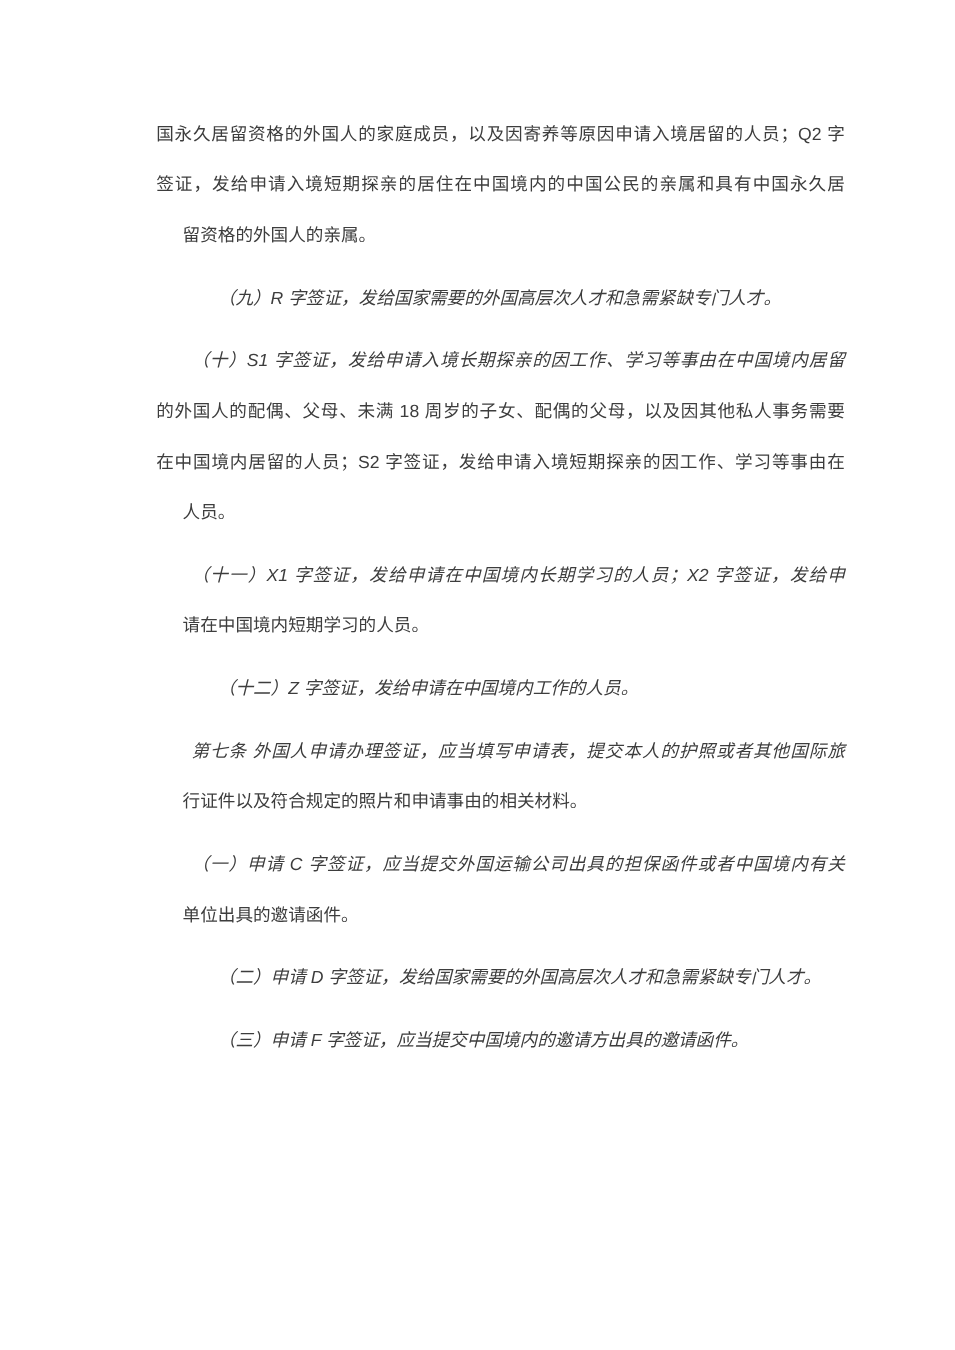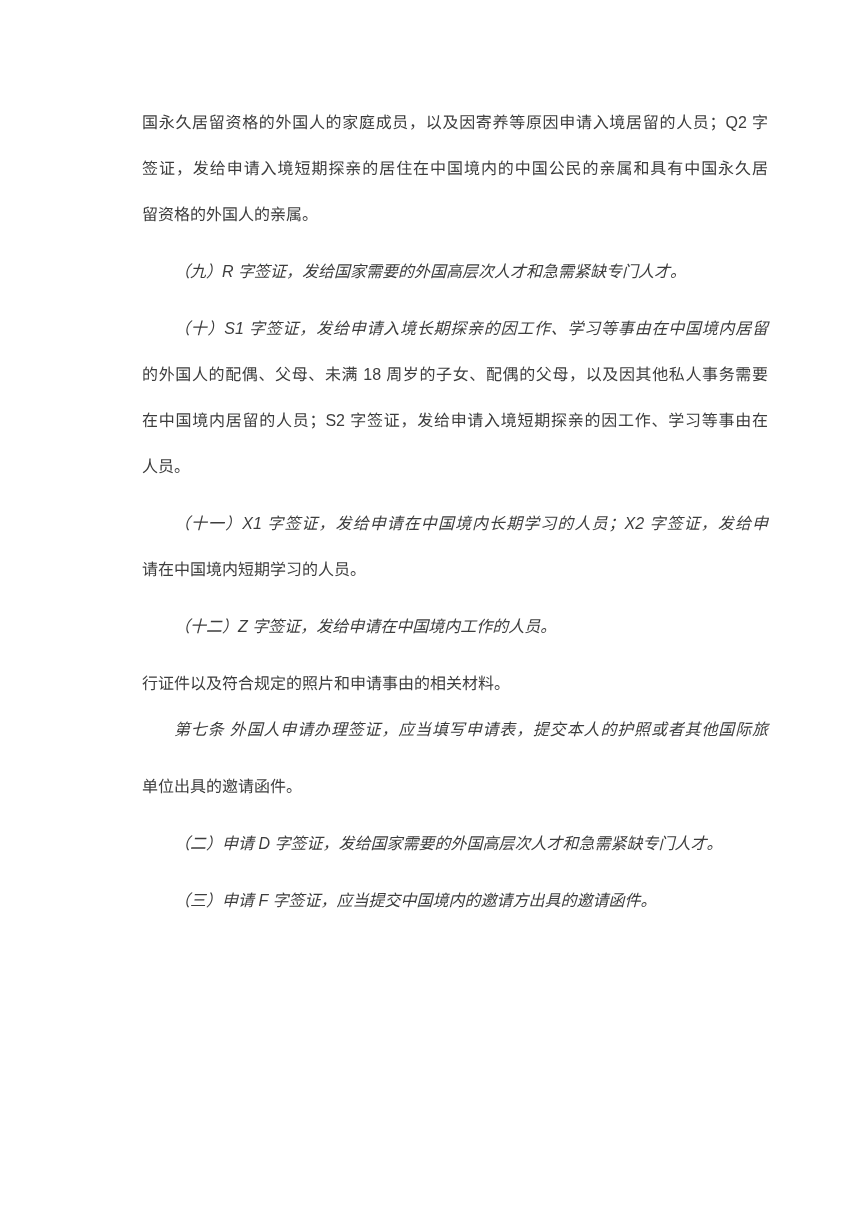--- a/index.html
+++ b/index.html
@@ -31,20 +31,21 @@
   .line {
     height: 46px;
     line-height: 46px;
     white-space: nowrap;
     text-align: justify;
     text-align-last: justify;
     text-justify: inter-character;
   }
   .line.last {
     text-align-last: left;
+    margin-left: 24px;
   }
   .line.indent {
     text-indent: 2em;
     font-style: italic;
   }
 </style>
 </head>
 <body style="background: rgb(255, 255, 255);">
 
 <div class="doc">
@@ -64,24 +65,25 @@
         <div class="line last">人员。</div>
       </div>
       <div class="paragraph">
         <div class="line indent">（十一）X1 字签证，发给申请在中国境内长期学习的人员；X2 字签证，发给申</div>
         <div class="line last">请在中国境内短期学习的人员。</div>
       </div>
       <div class="paragraph">
         <div class="line last indent">（十二）Z 字签证，发给申请在中国境内工作的人员。</div>
       </div>
       <div class="paragraph">
+        <div class="line indent">第七条 外国人申请办理签证，应当填写申请表，提交本人的护照或者其他国际旅</div>
         <div class="line last">行证件以及符合规定的照片和申请事由的相关材料。</div>
-        <div class="line indent">第七条 外国人申请办理签证，应当填写申请表，提交本人的护照或者其他国际旅</div>
       </div>
       <div class="paragraph">
+        <div class="line indent">（一）申请 C 字签证，应当提交外国运输公司出具的担保函件或者中国境内有关</div>
         <div class="line last">单位出具的邀请函件。</div>
       </div>
       <div class="paragraph">
         <div class="line last indent">（二）申请 D 字签证，发给国家需要的外国高层次人才和急需紧缺专门人才。</div>
       </div>
       <div class="paragraph">
         <div class="line last indent">（三）申请 F 字签证，应当提交中国境内的邀请方出具的邀请函件。</div>
       </div>
     </div>
 </div>

